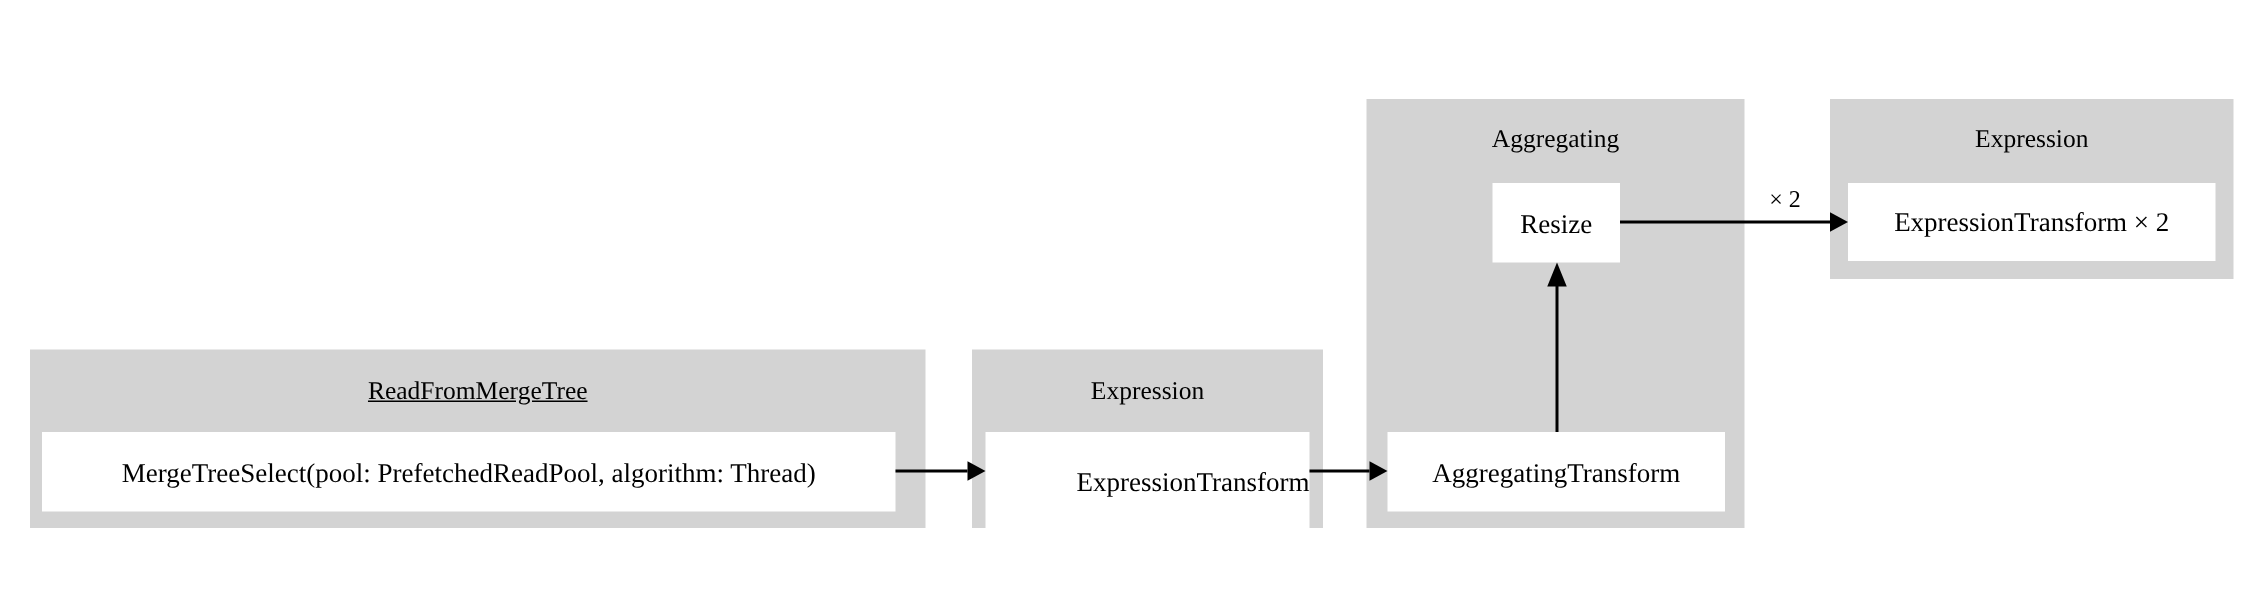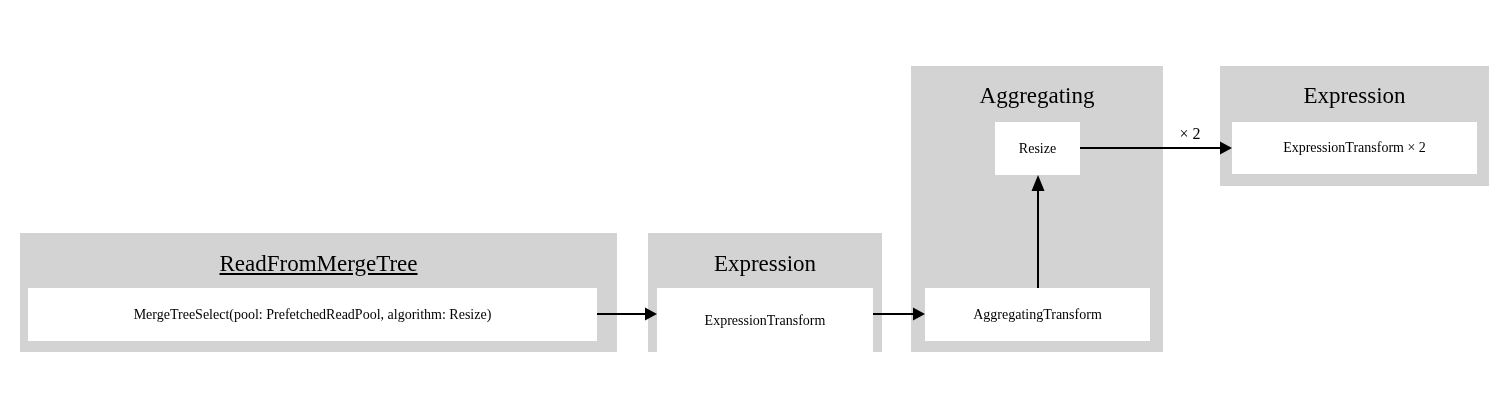--- a/index.html
+++ b/index.html
@@ -19,35 +19,35 @@
   .cluster {
     position: absolute;
     background: #d3d3d3;
     box-sizing: border-box;
   }
   .cluster-label {
     position: absolute;
     left: 0;
     right: 0;
     text-align: center;
-    font-size: 23px;
+    font-size: 17px;
     color: #000000;
     line-height: 1;
     white-space: nowrap;
   }
   .node {
     position: absolute;
     background: #ffffff;
     box-sizing: border-box;
     display: flex;
     align-items: center;
     justify-content: center;
   }
   .node-label {
-    font-size: 14px;
+    font-size: 18px;
     color: #000000;
     line-height: 1;
     white-space: nowrap;
   }
   .edge {
     position: absolute;
   }
   .edge svg {
     display: block;
     overflow: visible;
@@ -63,27 +63,27 @@
 </style>
 </head>
 <body>
 
 <div id="canvas">
 
   <div class="cluster" style="left:20px; top:233px; width:597px; height:119px;">
     <div class="cluster-label" style="top:19px;text-decoration:underline;">ReadFromMergeTree</div>
   </div>
   <div class="node" style="left:28px; top:288px; width:569px; height:53px;">
-    <span class="node-label">MergeTreeSelect(pool: PrefetchedReadPool, algorithm: Resize)</span>
+    <span class="node-label">MergeTreeSelect(pool: PrefetchedReadPool, algorithm: Thread)</span>
   </div>
 
   <div class="cluster" style="left:648px; top:233px; width:234px; height:119px;">
     <div class="cluster-label" style="top:19px;">Expression</div>
   </div>
-  <div class="node" style="left:657px; top:288px; width:216px; height:66px;">
+  <div class="node" style="left:657px; top:288px; width:216px; height:66px;justify-content:flex-end;">
     <span class="node-label">ExpressionTransform</span>
   </div>
 
   <div class="cluster" style="left:911px; top:66px; width:252px; height:286px;">
     <div class="cluster-label" style="top:18px;">Aggregating</div>
   </div>
   <div class="node" style="left:995px; top:122px; width:85px; height:53px;">
     <span class="node-label">Resize</span>
   </div>
   <div class="node" style="left:925px; top:288px; width:225px; height:53px;text-align:right;">

